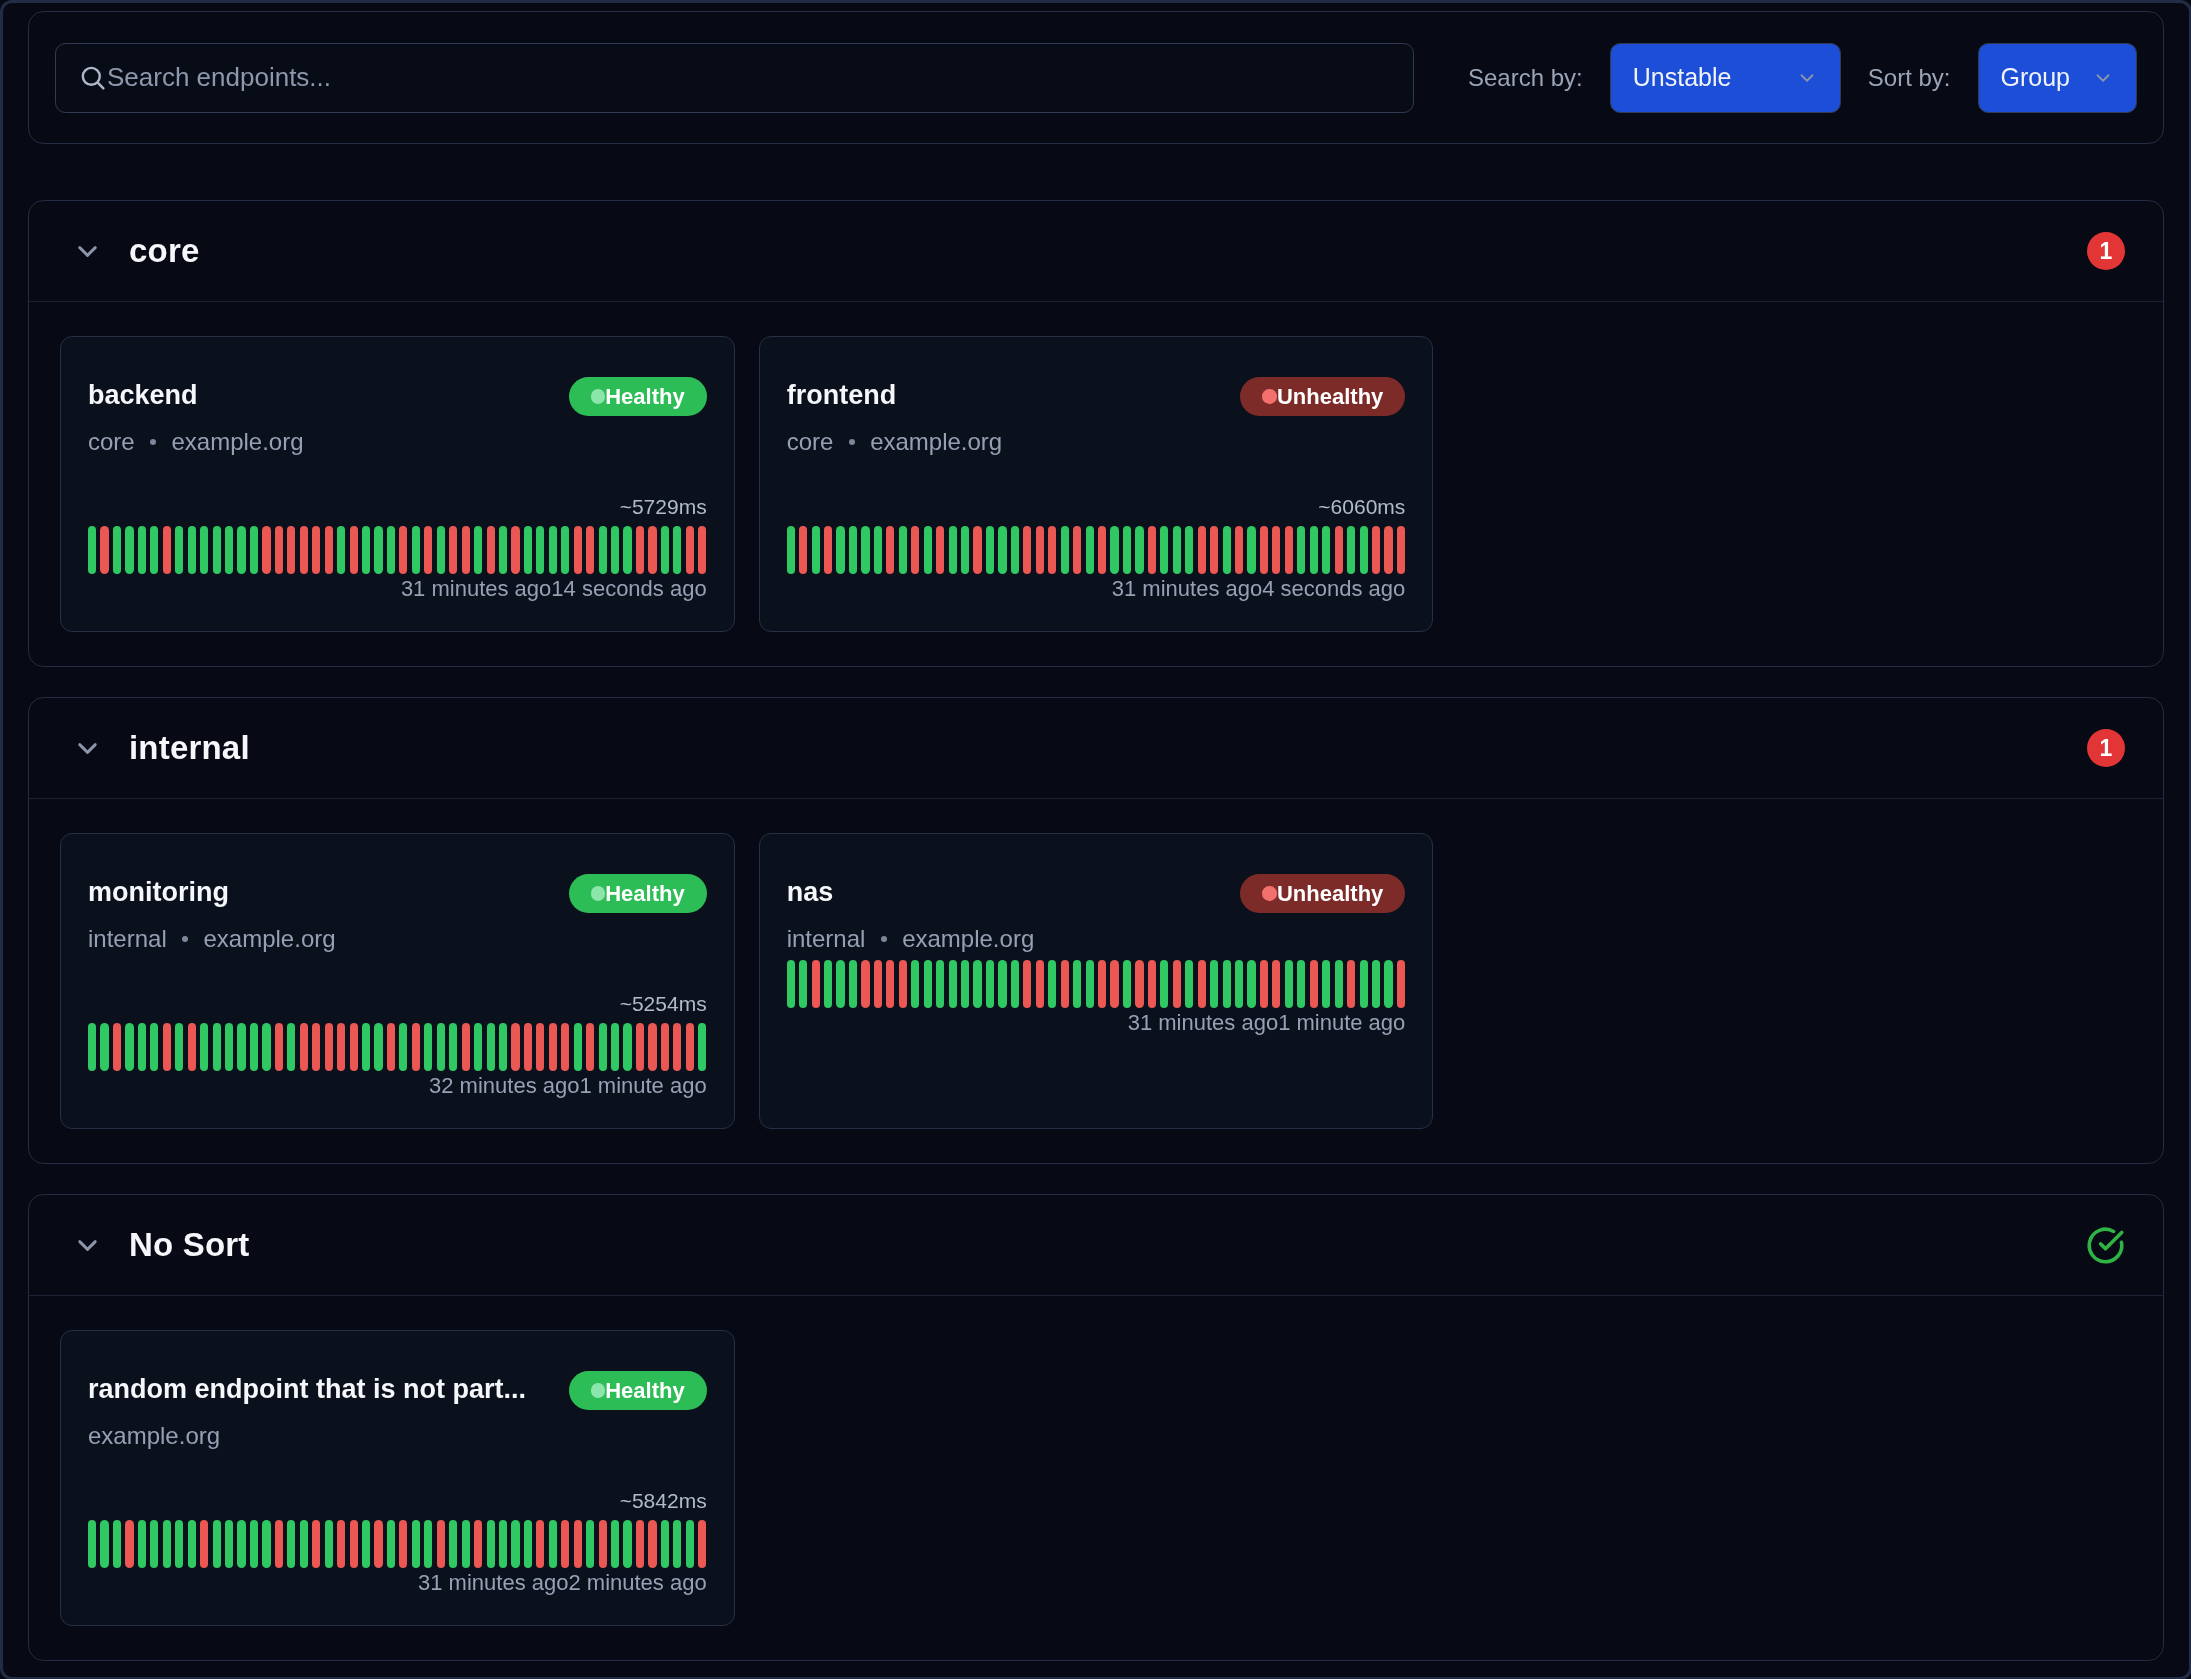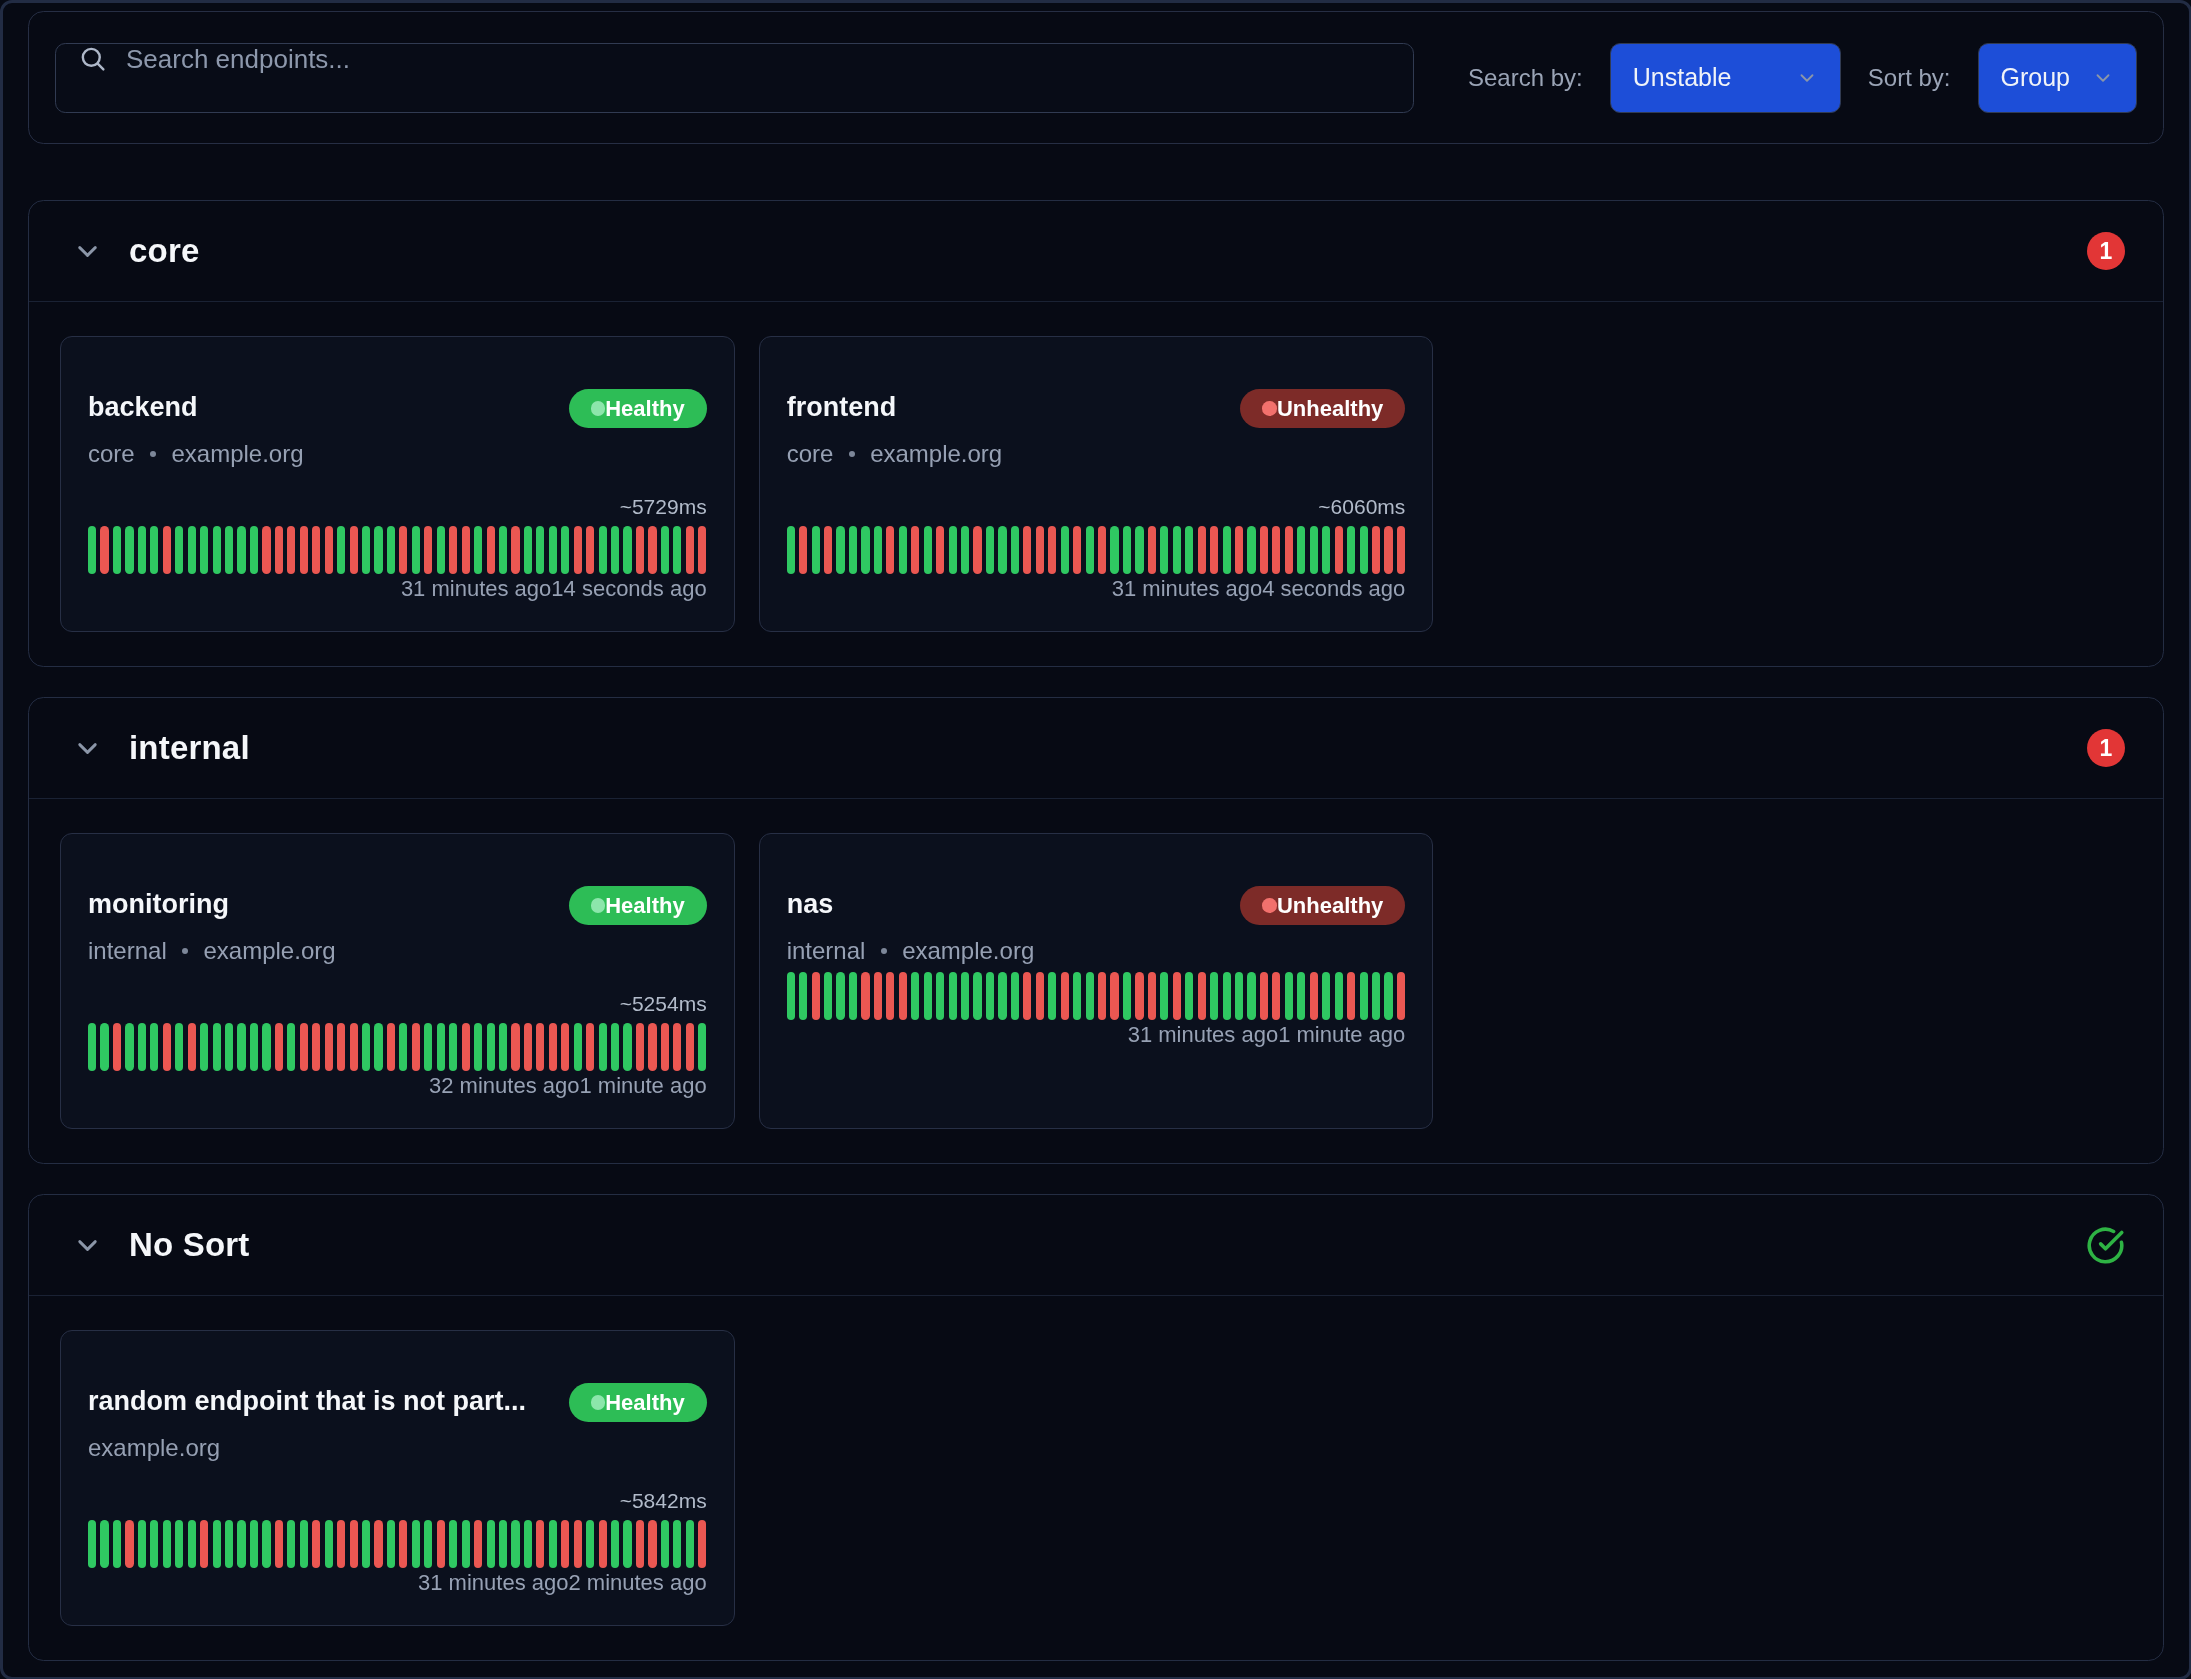--- a/index.html
+++ b/index.html
@@ -26,22 +26,22 @@
     border-radius: 15.4px;
     display: flex; align-items: center;
     padding: 0 26px; gap: 27px;
     background: #070a14;
   }
   .searchbox {
     flex: 0 0 1359px;
     height: 70px;
     border: 1.7px solid #313b52;
     border-radius: 10.3px;
-    display: flex; align-items: flex-start;
-    padding: 0 22px; gap: 19px;
+    display: flex; align-items: center;
+    padding: 0 22px; 
     background: #080c17;
   }
   .searchbox svg { width: 29px; height: 29px; stroke: #aeb8c9; }
   .searchbox input {
     flex: 1; background: transparent; border: none; outline: none;
     font-family: "Liberation Sans", sans-serif;
     font-size: 26px; color: #e8ecf3;
   }
   .searchbox input::placeholder { color: #8d98ac; }
   .tb-label { font-size: 24px; color: #9aa4b6; white-space: nowrap; }
@@ -90,21 +90,21 @@
     grid-template-columns: repeat(3, 1fr);
     gap: 24px;
   }
 
   
   .card {
     height: 296px;
     background: #0b101d;
     border: 1.7px solid #272f45;
     border-radius: 12px;
-    padding: 52px 27px 29px 27px;
+    padding: 40px 27px 29px 27px;
     cursor: pointer;
     display: flex; flex-direction: column;
   }
   .card-top { display: flex; justify-content: space-between; align-items: flex-start; gap: 17px; }
   .ep-name {
     font-size: 27px; font-weight: 700; color: #f5f7fa;
     white-space: nowrap; overflow: hidden; padding-top: 3.4px;
   }
   .pill {
     height: 39px; border-radius: 19.7px;

